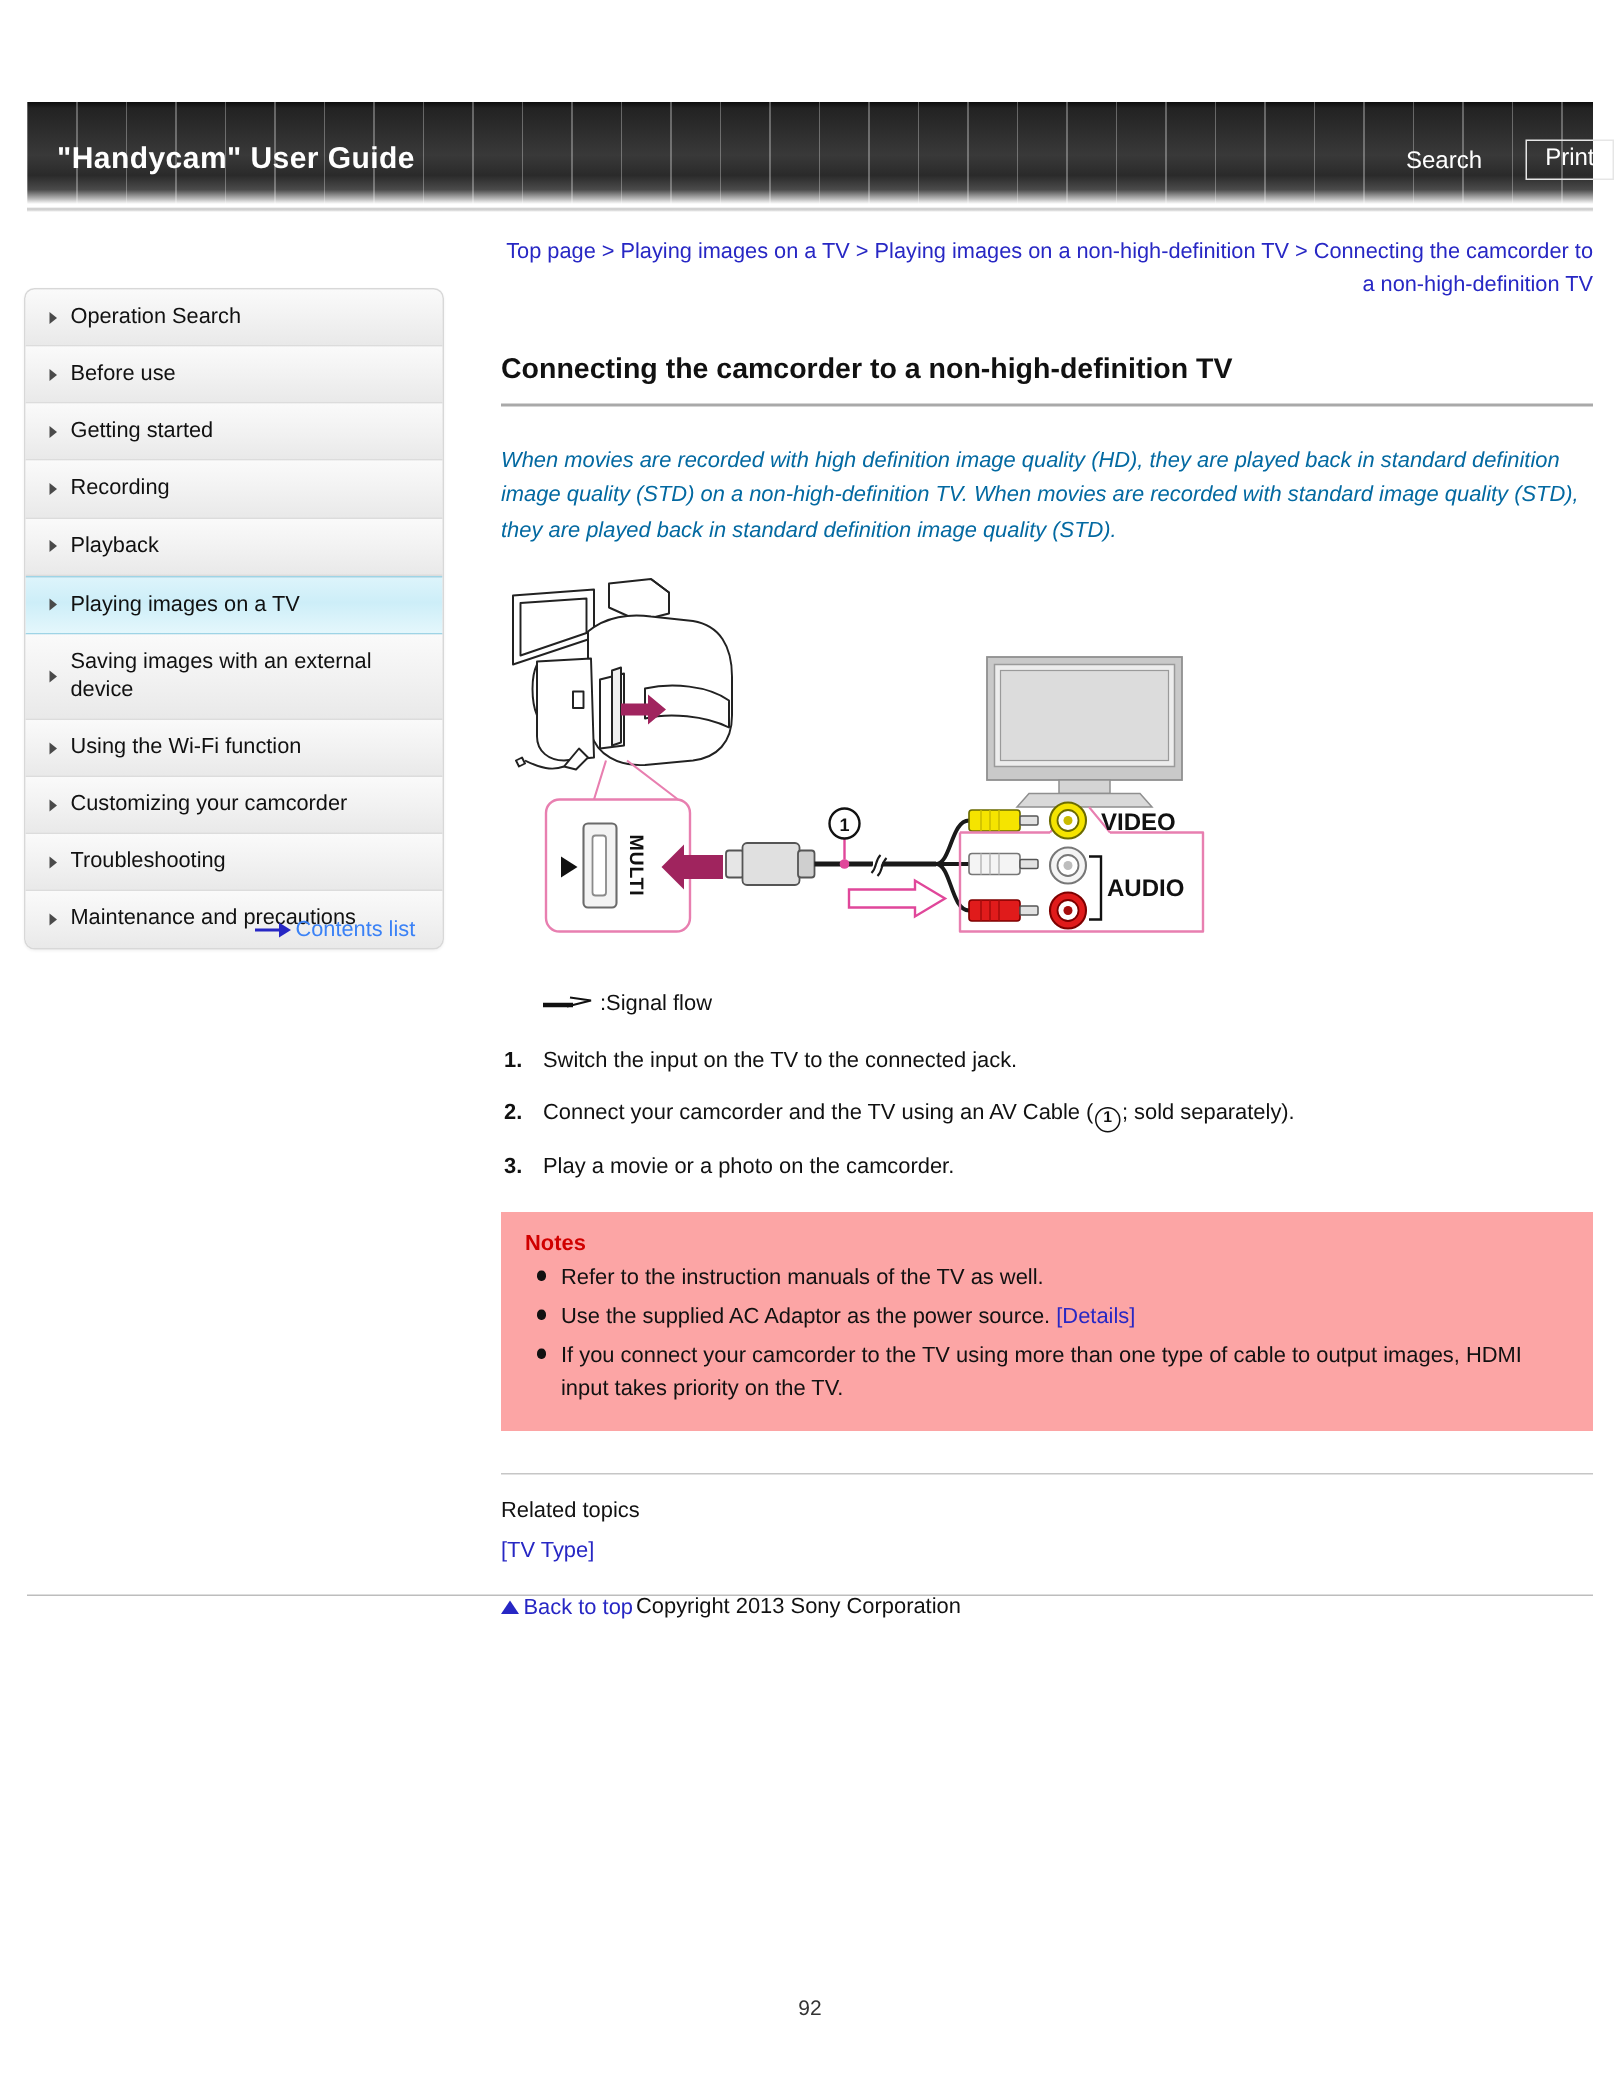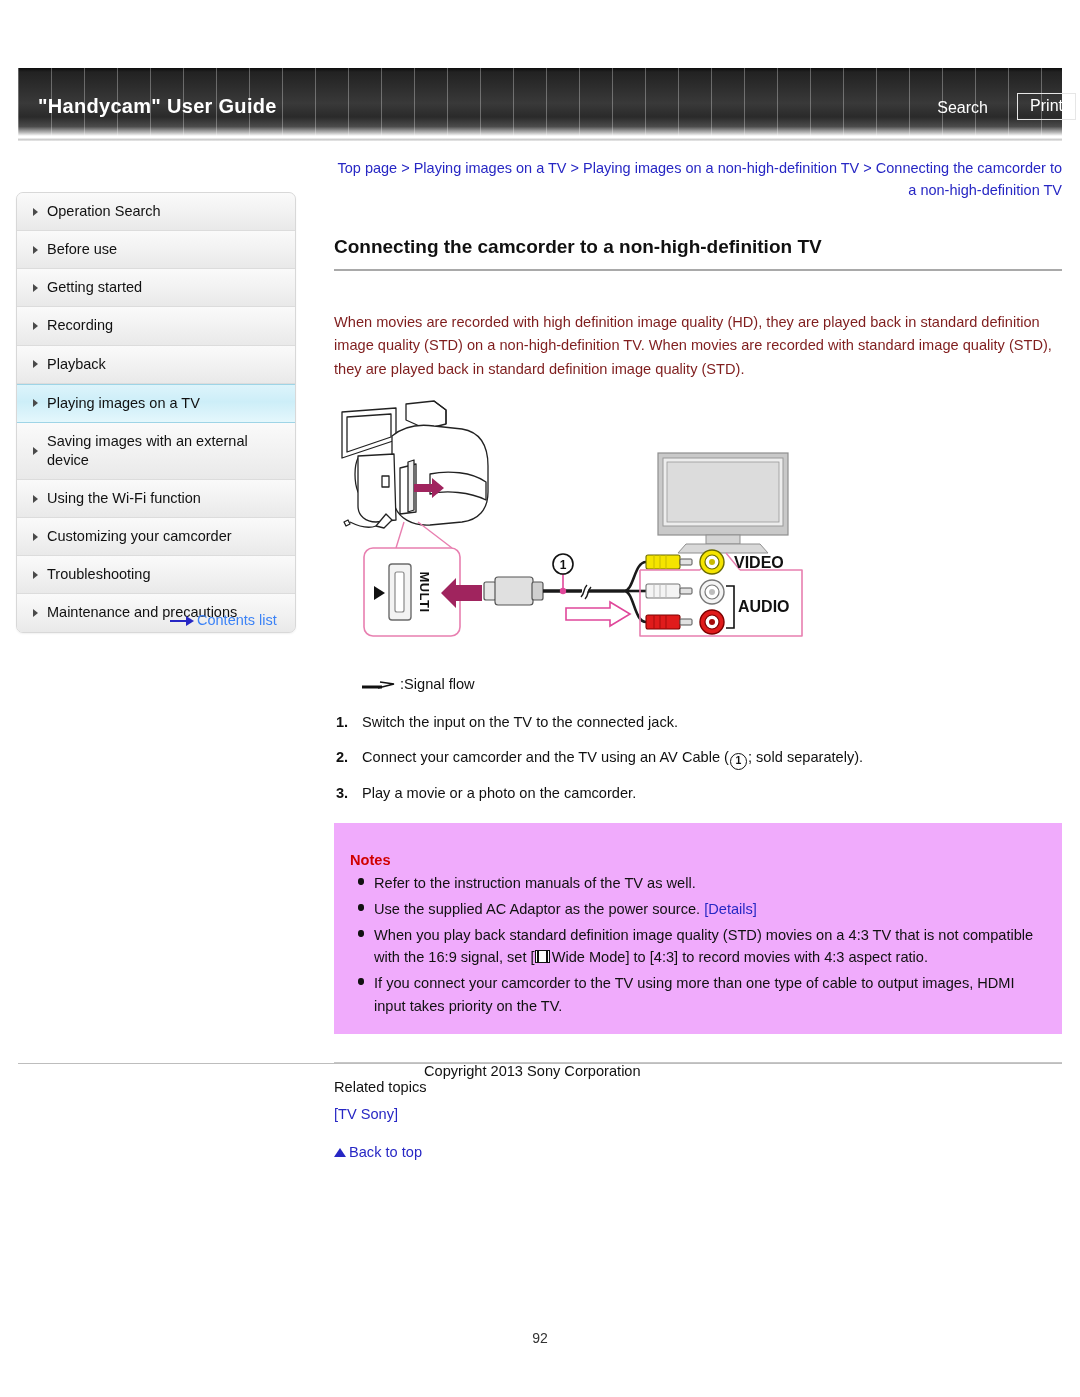--- a/index.html
+++ b/index.html
@@ -117,22 +117,22 @@
     text-align:right;font-size:14.5px;color:#2727c4;line-height:1.5;
     cursor:pointer;
   }
   #page-title{
     margin-top:34px;
     font-size:19px;font-weight:bold;color:#111;
     padding-bottom:11px;
     border-bottom:2px solid #a9a9a9;
   }
   #intro-paragraph{
-    margin-top:40px;
-    font-size:14.6px;line-height:1.62;color:#7f1d1d;
+    margin-top:25px;
+    font-size:14.6px;line-height:1.62;color:#0369a1;font-style:italic;
   }
 
   
   #illustration{
     position:relative;margin-top:14px;width:480px;height:262px;
   }
   #illustration svg{display:block;}
 
   #signal-flow-row{
     position:relative;margin-top:18px;margin-left:28px;
@@ -156,22 +156,22 @@
   .circ1{
     display:inline-block;width:15px;height:15px;line-height:13px;
     border:1.4px solid #111;border-radius:50%;
     text-align:center;font-size:10.5px;font-weight:bold;
     vertical-align:-2px;margin:0 1px;
   }
 
   
   #notes-box{
     margin-top:18px;
-    background:#f0abfc;
-    padding:29px 16px 17px 16px;
+    background:#fca5a5;
+    padding:13px 16px 17px 16px;
   }
   #notes-title{
     font-size:14.6px;font-weight:bold;color:#d00000;margin-bottom:4px;
   }
   ul#notes-list{margin:0;padding:0;list-style:none;}
   ul#notes-list li{
     position:relative;padding-left:24px;margin-top:4px;
     font-size:14.6px;line-height:1.52;color:#111;
   }
   ul#notes-list li .dot{
@@ -422,32 +422,28 @@
         <span class="dot"></span>
         <span>Refer to the instruction manuals of the TV as well.</span>
       </li>
       <li>
         <span class="dot"></span>
         <span>Use the supplied AC Adaptor as the power source.</span>
         <span class="inlink">[Details]</span>
       </li>
       <li>
         <span class="dot"></span>
-        <span>When you play back standard definition image quality (STD) movies on a 4:3 TV that is not compatible with the 16:9 signal, set [</span><span class="widemode-icon"></span><span>Wide Mode] to [4:3] to record movies with 4:3 aspect ratio.</span>
-      </li>
-      <li>
-        <span class="dot"></span>
         <span>If you connect your camcorder to the TV using more than one type of cable to output images, HDMI input takes priority on the TV.</span>
       </li>
     </ul>
   </div>
 
   <div id="related-sep"></div>
   <div id="related-title">Related topics</div>
-  <div id="related-link">[TV Sony]</div>
+  <div id="related-link">[TV Type]</div>
 
   <div id="back-to-top">
     <span class="tri"></span><span>Back to top</span>
   </div>
 </div>
 
 <div id="footer-rule"></div>
 <div id="copyright">Copyright 2013 Sony Corporation</div>
 <div id="page-number">92</div>
 

